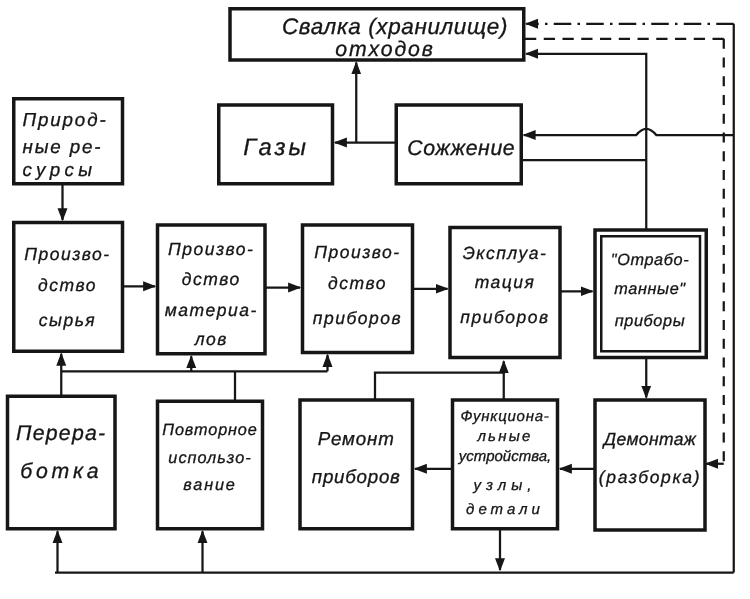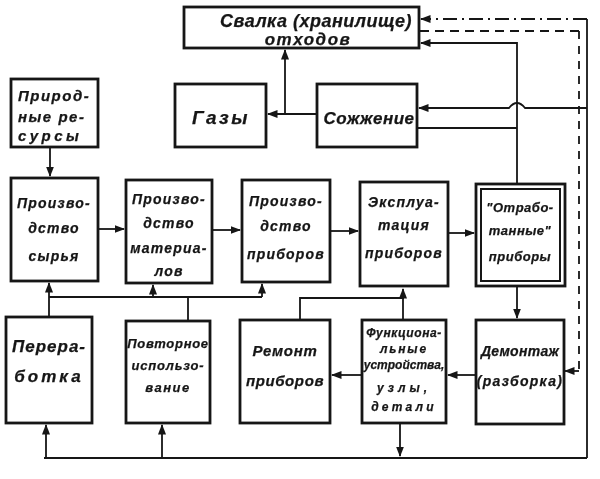--- a/index.html
+++ b/index.html
@@ -1,16 +1,16 @@
 <!DOCTYPE html>
 <html><head>
 <meta charset="utf-8">
 <style>
   html,body{margin:0;padding:0;background:#ffffff;}
-  #stage{position:relative;width:600px;height:479px;background:#ffffff;overflow:hidden;font-weight:bold;}
+  #stage{position:relative;width:600px;height:479px;background:#ffffff;overflow:hidden;}
   svg{position:absolute;left:0;top:0;}
   text{font-family:"Liberation Sans",sans-serif;font-style:italic;fill:#161616;stroke:#161616;stroke-width:0.25px;}
 </style>
 </head>
 <body>
 <div id="stage">
 <svg width="600" height="479" viewBox="0 0 600 479">
   <defs>
     <marker id="ah" markerWidth="11" markerHeight="9" refX="9.5" refY="4.5" orient="auto" markerUnits="userSpaceOnUse">
       <path d="M0,0.5 L10.5,4.5 L0,8.5 z" fill="#161616"></path>

